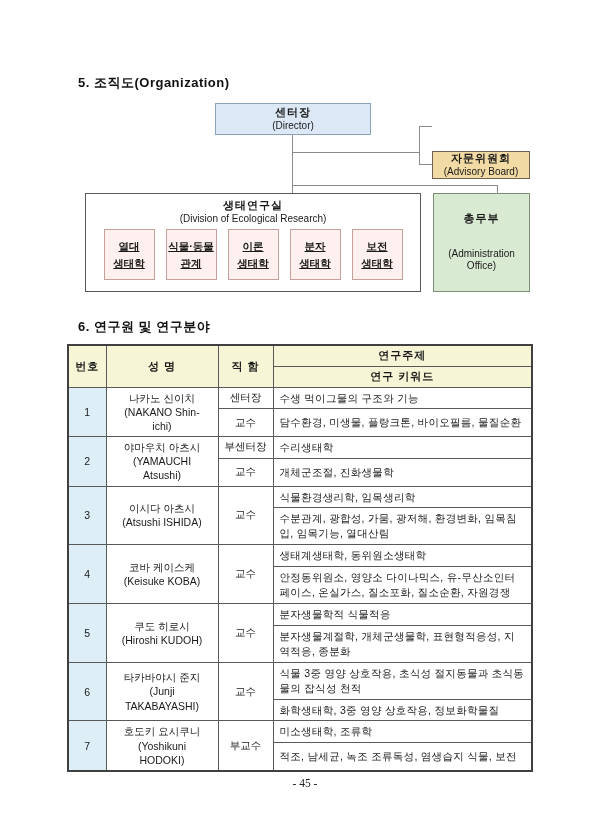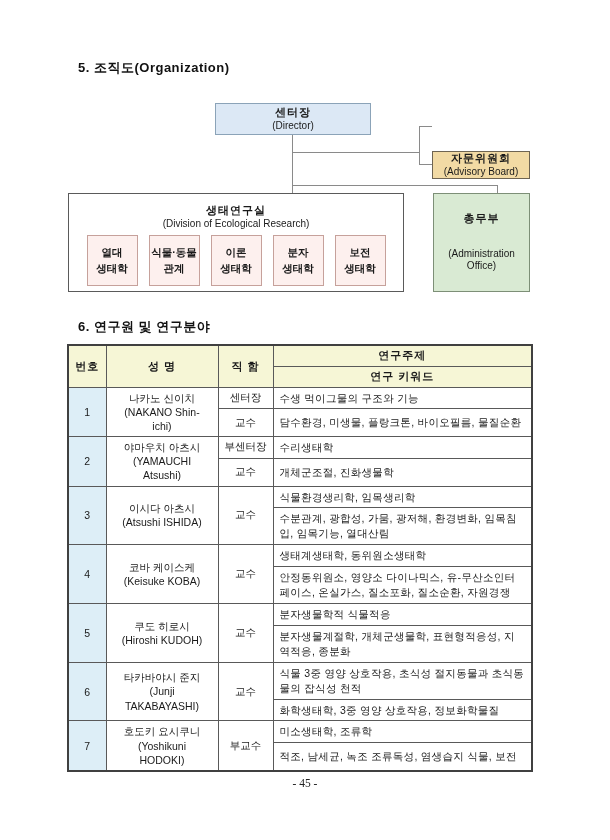--- a/index.html
+++ b/index.html
@@ -14,21 +14,21 @@
     color: #1a1a1a;
     overflow: hidden;
   }
   .section-heading {
     position: absolute;
     font-size: 13px;
     font-weight: bold;
     letter-spacing: 0.5px;
     color: #111;
   }
-  #heading5 { left: 78px; top: 59px; }
+  #heading5 { left: 78px; top: 74px; }
   #heading6 { left: 78px; top: 318px; }
 
   
   .org { position: absolute; left: 0; top: 0; width: 610px; height: 310px; }
   .obox {
     position: absolute;
     display: flex; flex-direction: column;
     align-items: center; justify-content: center;
     text-align: center;
     line-height: 1.25;
@@ -36,30 +36,30 @@
   .obox .ko { font-weight: bold; font-size: 11px; letter-spacing: 1px; }
   .obox .en { font-size: 10px; }
   #box-director { left: 215px; top: 103px; width: 156px; height: 32px;
     background: #dce8f5; border: 1px solid #8ba3b8; }
   #box-exec { left: 432px; top: 113px; width: 98px; height: 27px;
     background: #f2daa4; border: 1px solid #6e6452; }
   #box-advisory { left: 432px; top: 151px; width: 98px; height: 28px;
     background: #f2daa4; border: 1px solid #6e6452; }
   #box-admin { left: 433px; top: 193px; width: 97px; height: 99px;
     background: #d9ead3; border: 1px solid #7d8f77; gap: 22px; }
-  #box-division { left: 68px; top: 193px; width: 336px; height: 99px;
+  #box-division { left: 85px; top: 193px; width: 336px; height: 99px;
     background: #ffffff; border: 1px solid #5a5a5a;
-    justify-content: center; padding-top: 5px; }
+    justify-content: flex-start; padding-top: 5px; }
   .units { display: flex; gap: 11px; margin-top: 4px; }
   .unit {
     width: 51px; height: 51px;
     background: #fdf0ee; border: 1px solid #c6a19b;
     display: flex; flex-direction: column;
     align-items: center; justify-content: center;
-    font-weight: bold; font-size: 10.5px; line-height: 1.55;
+    font-weight: bold; font-size: 10.5px; line-height: 1.55; text-decoration: underline;
   }
   .line { position: absolute; background: #8a8a8a; }
   #ln-v1 { left: 292px; top: 135px; width: 1px; height: 58px; }
   #ln-h1 { left: 293px; top: 152px; width: 126px; height: 1px; }
   #ln-vbr { left: 419px; top: 126px; width: 1px; height: 39px; }
   #ln-hexec { left: 419px; top: 126px; width: 13px; height: 1px; }
   #ln-hadv { left: 419px; top: 164px; width: 13px; height: 1px; }
   #ln-h2 { left: 293px; top: 185px; width: 204px; height: 1px; }
   #ln-v2 { left: 497px; top: 185px; width: 1px; height: 8px; }
 

